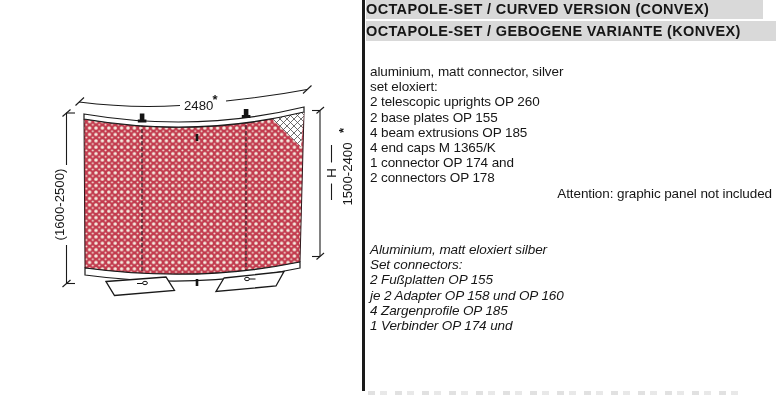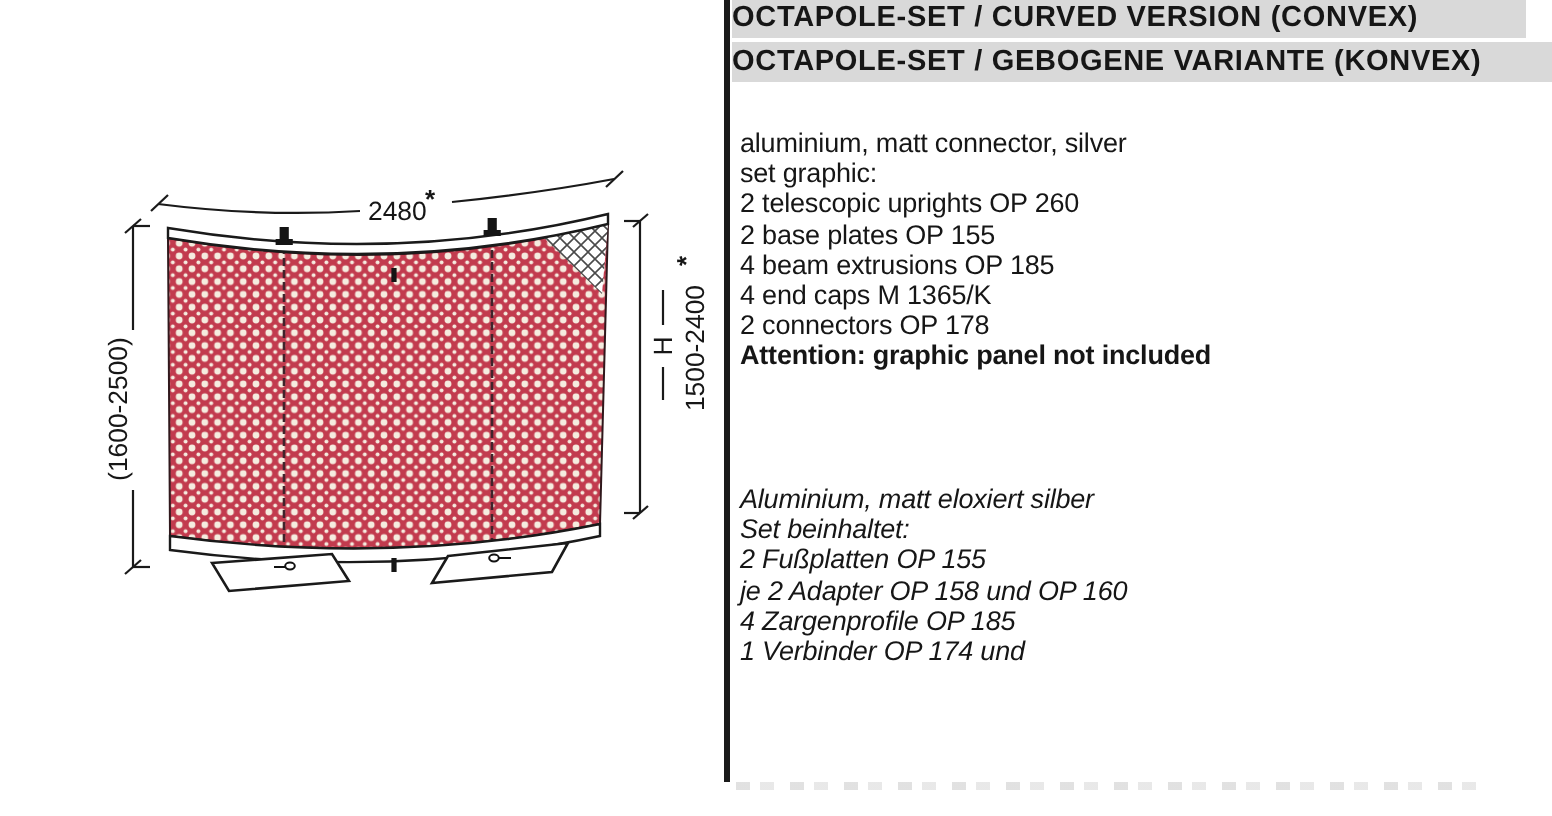--- a/index.html
+++ b/index.html
@@ -15,21 +15,21 @@
     line-height:19px;padding-left:0;overflow:hidden;
   }
   .hdr1{top:0;height:19px;width:397px;}
   .hdr2{top:21px;height:20px;width:410px;line-height:20px;}
   .spec{
     position:absolute;left:370px;width:402px;
     font-size:13.5px;line-height:15.2px;letter-spacing:-.1px;white-space:nowrap;
   }
   .spec-en{top:64px;}
   .spec-de{top:242px;font-style:italic;}
-  .attention{font-weight:bold;}
+  .attention{font-weight:normal;text-align:right;}
   .remnant{
     position:absolute;left:368px;top:391px;width:372px;height:4px;opacity:.55;
     background:repeating-linear-gradient(90deg,#c9c9c9 0 7px,#fff 7px 12px,#d6d6d6 12px 19px,#fff 19px 27px);
   }
 </style>
 </head>
 <body>
 
 <div class="canvas">
 
@@ -119,33 +119,34 @@
   
   <div class="divider"></div>
 
   
   <div class="hdr hdr1">OCTAPOLE-SET / CURVED VERSION (CONVEX)</div>
   <div class="hdr hdr2">OCTAPOLE-SET / GEBOGENE VARIANTE (KONVEX)</div>
 
   
   <div class="spec spec-en">
     <div>aluminium, matt connector, silver</div>
-    <div>set graphic:</div>
+    <div>set eloxiert:</div>
     <div>2 telescopic uprights OP 260</div>
     <div>2 base plates OP 155</div>
     <div>4 beam extrusions OP 185</div>
     <div>4 end caps M 1365/K</div>
+    <div>1 connector OP 174 and</div>
     <div>2 connectors OP 178</div>
     <div class="attention">Attention: graphic panel not included</div>
   </div>
 
   
   <div class="spec spec-de">
     <div>Aluminium, matt eloxiert silber</div>
-    <div>Set beinhaltet:</div>
+    <div>Set connectors:</div>
     <div>2 Fußplatten OP 155</div>
     <div>je 2 Adapter OP 158 und OP 160</div>
     <div>4 Zargenprofile OP 185</div>
     <div>1 Verbinder OP 174 und</div>
   </div>
 
   
   <div class="remnant"></div>
 
 </div>

